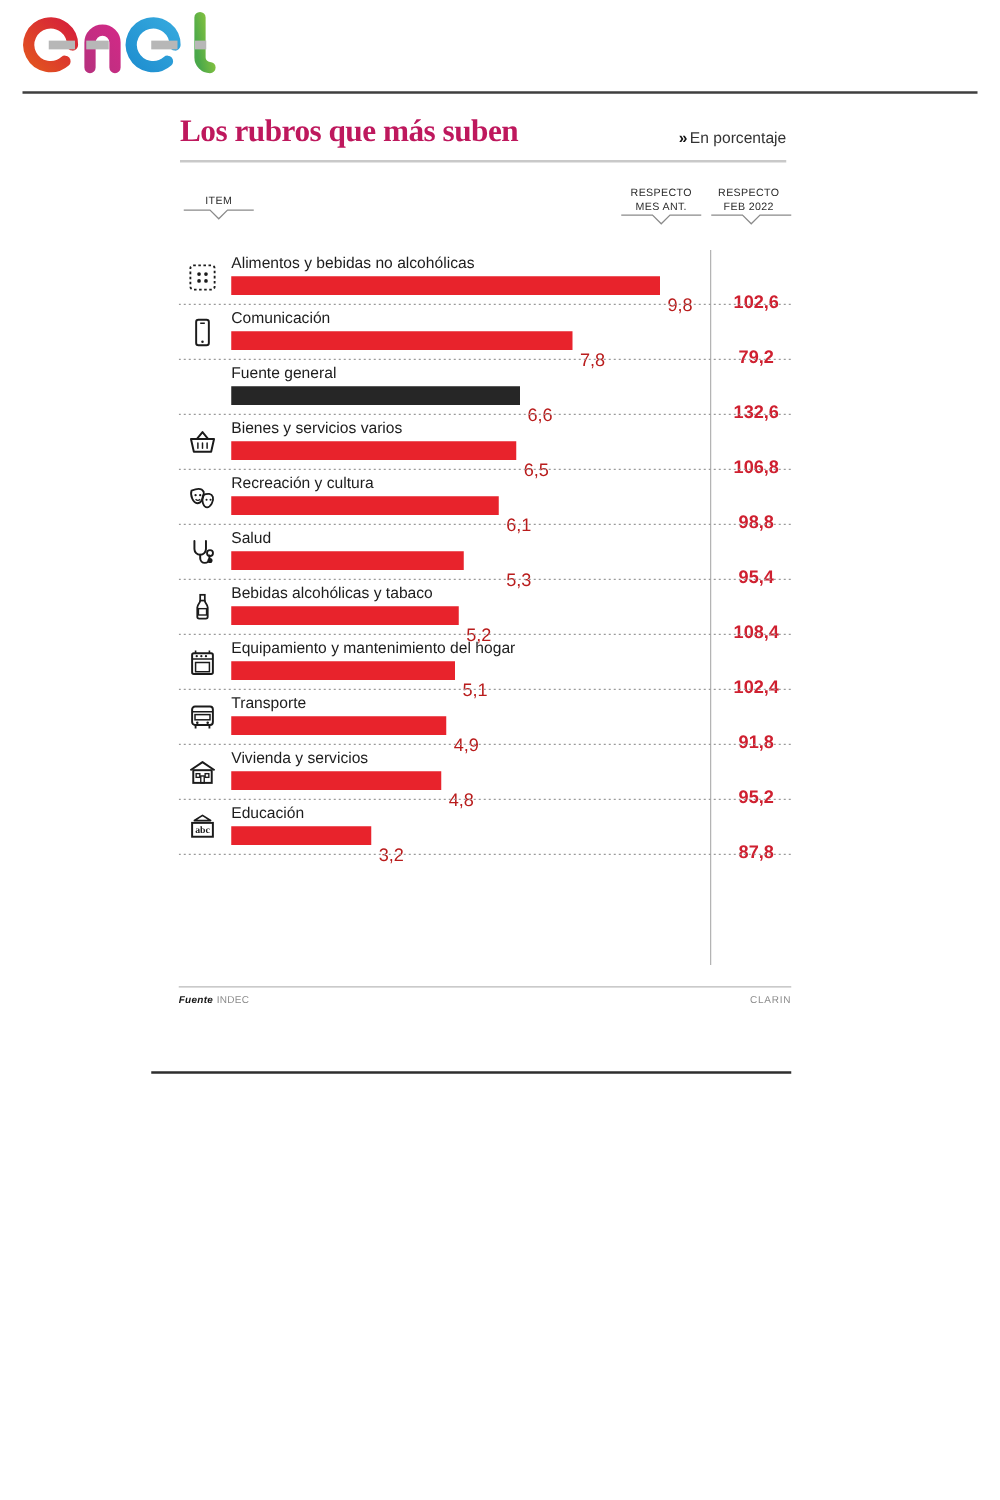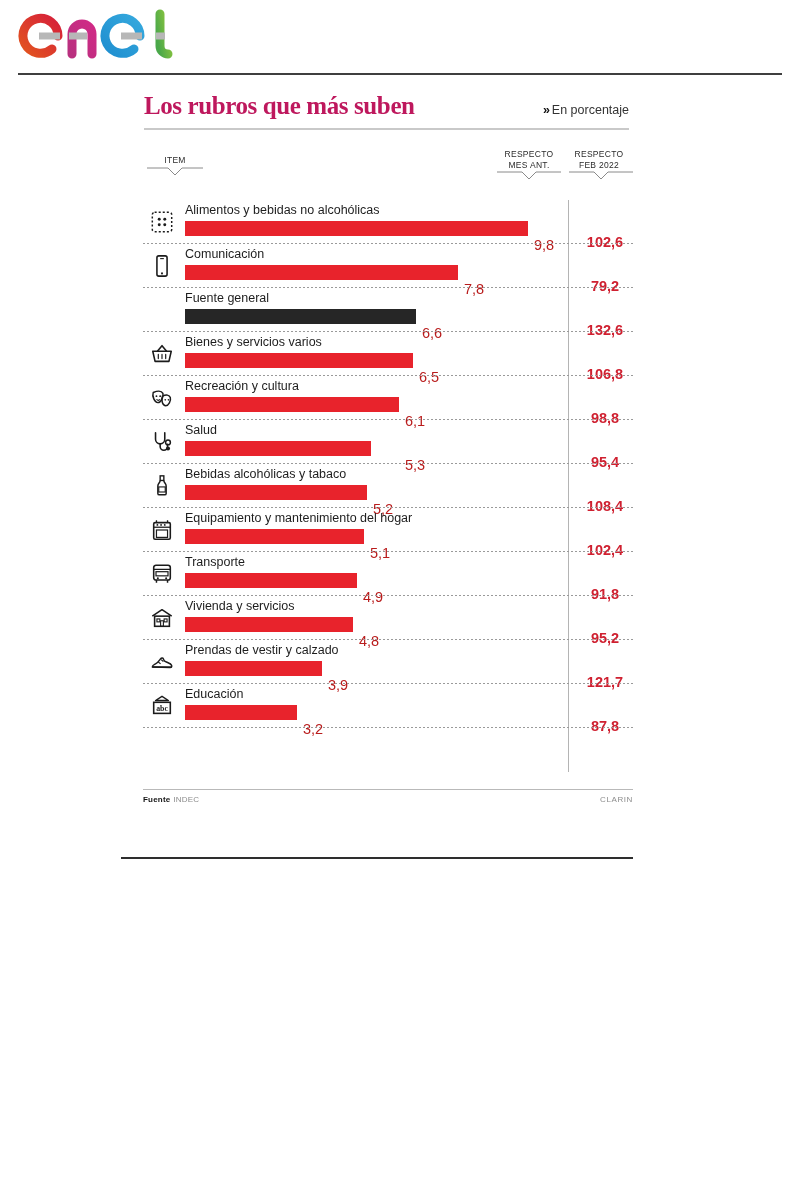--- a/index.html
+++ b/index.html
@@ -75,21 +75,21 @@
     display:flex;align-items:center;justify-content:center;
   }
   .feb-val{font-size:14.5px;font-weight:bold;color:#cf2030;margin-top:40px;}
 
   .divider{position:absolute;left:447px;top:108px;width:1px;height:572px;background:#b4b4b4;}
 
   
   .foot-rule{position:absolute;left:22px;top:697px;width:490px;height:1px;background:#b9b9b9;}
   .foot{position:absolute;left:22px;top:703px;width:490px;height:16px;}
   .foot-src{position:absolute;left:0;top:0;font-size:8px;letter-spacing:0.2px;}
-  .foot-src b{color:#141414;}
+  .foot-src b{color:#141414;font-style:italic;}
   .foot-src span{color:#8c8c8c;margin-left:3px;}
   .foot-brand{position:absolute;right:0;top:0;font-size:8px;color:#8c8c8c;letter-spacing:0.6px;}
 
   .bottom-rule{position:absolute;left:121px;top:857px;width:512px;height:2px;background:#2e2e2e;}
 </style>
 </head>
 <body>
 
 <div class="brand-bar">
   <div class="enel-logo">
@@ -356,38 +356,20 @@
           <div class="bar-val" style="left:174px;">4,8</div>
         </div>
         <div class="col-feb">
           <span class="feb-val">95,2</span>
         </div>
         <div class="sep"></div>
       </div>
       <div class="row">
         <div class="icon-cell">
           <svg viewBox="0 0 26 26" width="24" height="24">
-            <path d="M2.5 18.5 c0 -2 1.5 -2.5 3.5 -3.5 c2.5 -1.2 4 -3.5 5.5 -5.5 c1 -1.4 2.8 -1.2 3.2 0.6 c0.3 1.5 1.4 2.3 3 2.9 c2.6 1 5.3 1.8 5.8 4 c0.25 1.1 -0.4 2 -1.6 2 L4 18.5 Z" fill="none" stroke="#1b1b1b" stroke-width="1.6" stroke-linejoin="round"></path>
-            <path d="M2.5 18.5 L23.5 18.5" stroke="#1b1b1b" stroke-width="1.6"></path>
-            <path d="M9 13 l2.5 2 M12 10.5 l2.5 2" stroke="#1b1b1b" stroke-width="1.2"></path>
-          </svg>
-        </div>
-        <div class="row-label">Prendas de vestir y calzado</div>
-        <div class="bar-zone" style="width:197px;">
-          <div class="bar" style="width:137px;"></div>
-          <div class="bar-val" style="left:143px;">3,9</div>
-        </div>
-        <div class="col-feb">
-          <span class="feb-val">121,7</span>
-        </div>
-        <div class="sep"></div>
-      </div>
-      <div class="row">
-        <div class="icon-cell">
-          <svg viewBox="0 0 26 26" width="24" height="24">
             <path d="M13 2.5 L20 7 L6 7 Z" fill="none" stroke="#1b1b1b" stroke-width="1.5" stroke-linejoin="round"></path>
             <rect x="4" y="9" width="18" height="12" fill="none" stroke="#1b1b1b" stroke-width="1.7"></rect>
             <text x="13" y="18" font-family="Liberation Serif, serif" font-size="8.5" font-weight="bold" text-anchor="middle" fill="#1b1b1b">abc</text>
           </svg>
         </div>
         <div class="row-label">Educación</div>
         <div class="bar-zone" style="width:172px;">
           <div class="bar" style="width:112px;"></div>
           <div class="bar-val" style="left:118px;">3,2</div>
         </div>

